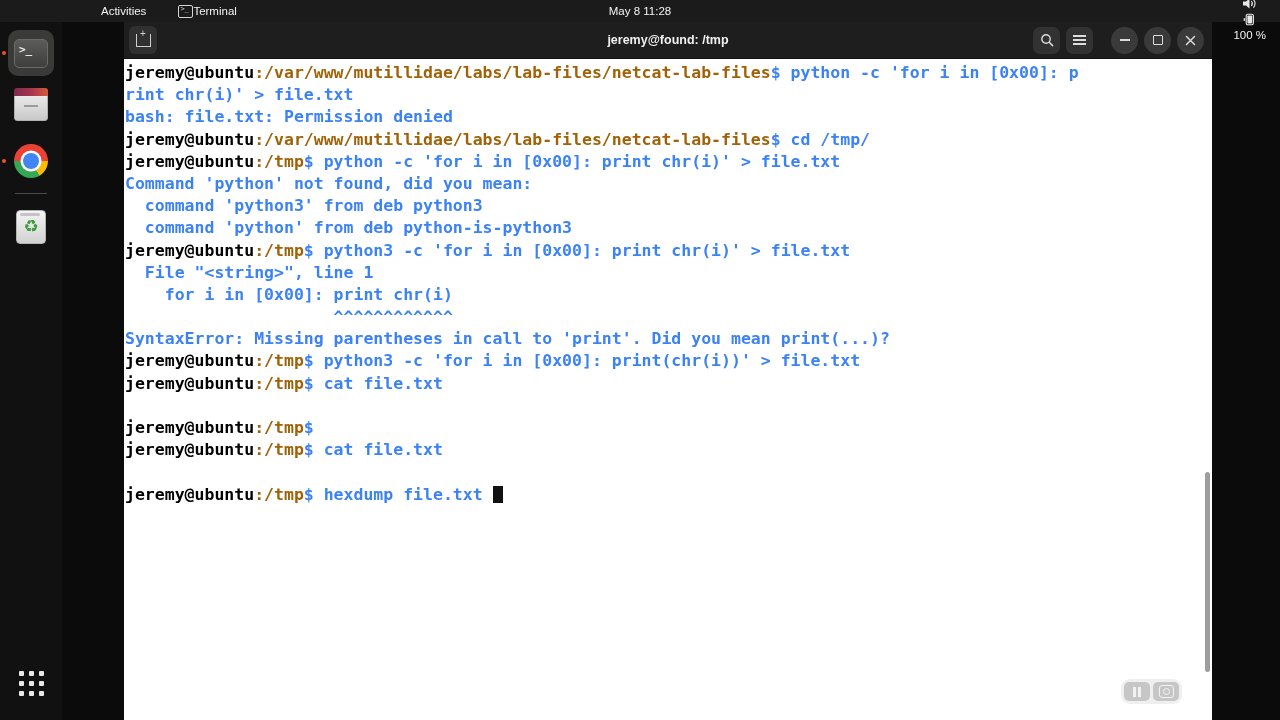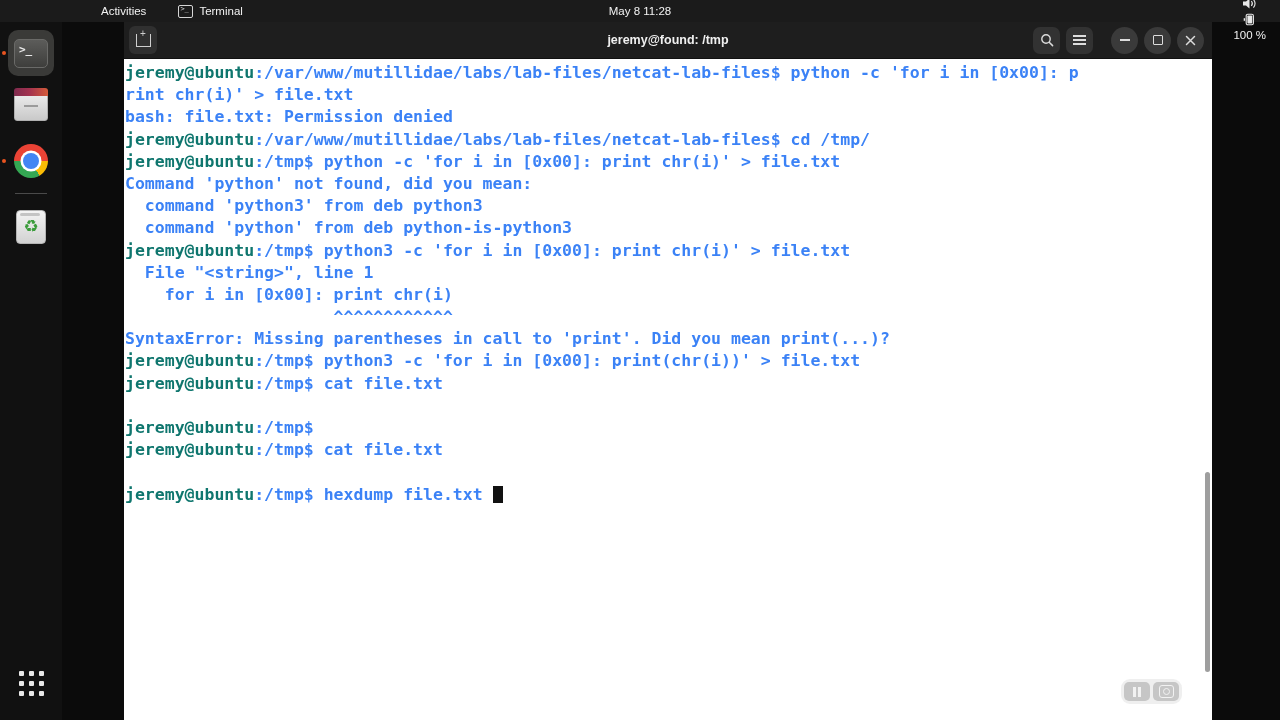--- a/index.html
+++ b/index.html
@@ -25,21 +25,21 @@
     color: #e6e6e6;
     font-size: 11.5px;
     z-index: 40;
   }
   #topbar .activities {
     margin-left: 101px;
     font-size: 11.5px;
     color: #f2f2f2;
   }
   #topbar .appname {
-    display: flex; align-items: center; gap: 6px;
+    display: flex; align-items: center; 
     margin-left: 32px;
     color: #f2f2f2;
   }
   #topbar .clock {
     position: absolute; left: 0; right: 0;
     text-align: center;
     color: #f2f2f2;
     font-size: 11.5px;
     pointer-events: none;
   }
@@ -255,22 +255,22 @@
     color: #111111;
     font-family: "DejaVu Sans Mono", "Liberation Mono", monospace;
     font-size: 16.5px;
     line-height: 22.2px;
     font-weight: bold;
     padding: 3px 0 0 1px;
     white-space: pre;
     overflow: hidden;
   }
   #term .ln { height: 22.2px; }
-  .u { color: #0f766e; }   
-  .p { color: #3b82f6; }   
+  .u { color: #000000; }   
+  .p { color: #a16207; }   
   .w { color: #3b82f6; }   
   .cursor {
     display: inline-block;
     width: 10px; height: 17px;
     background: #111111;
     vertical-align: -3px;
   }
 
   
   #term-scrollbar {

